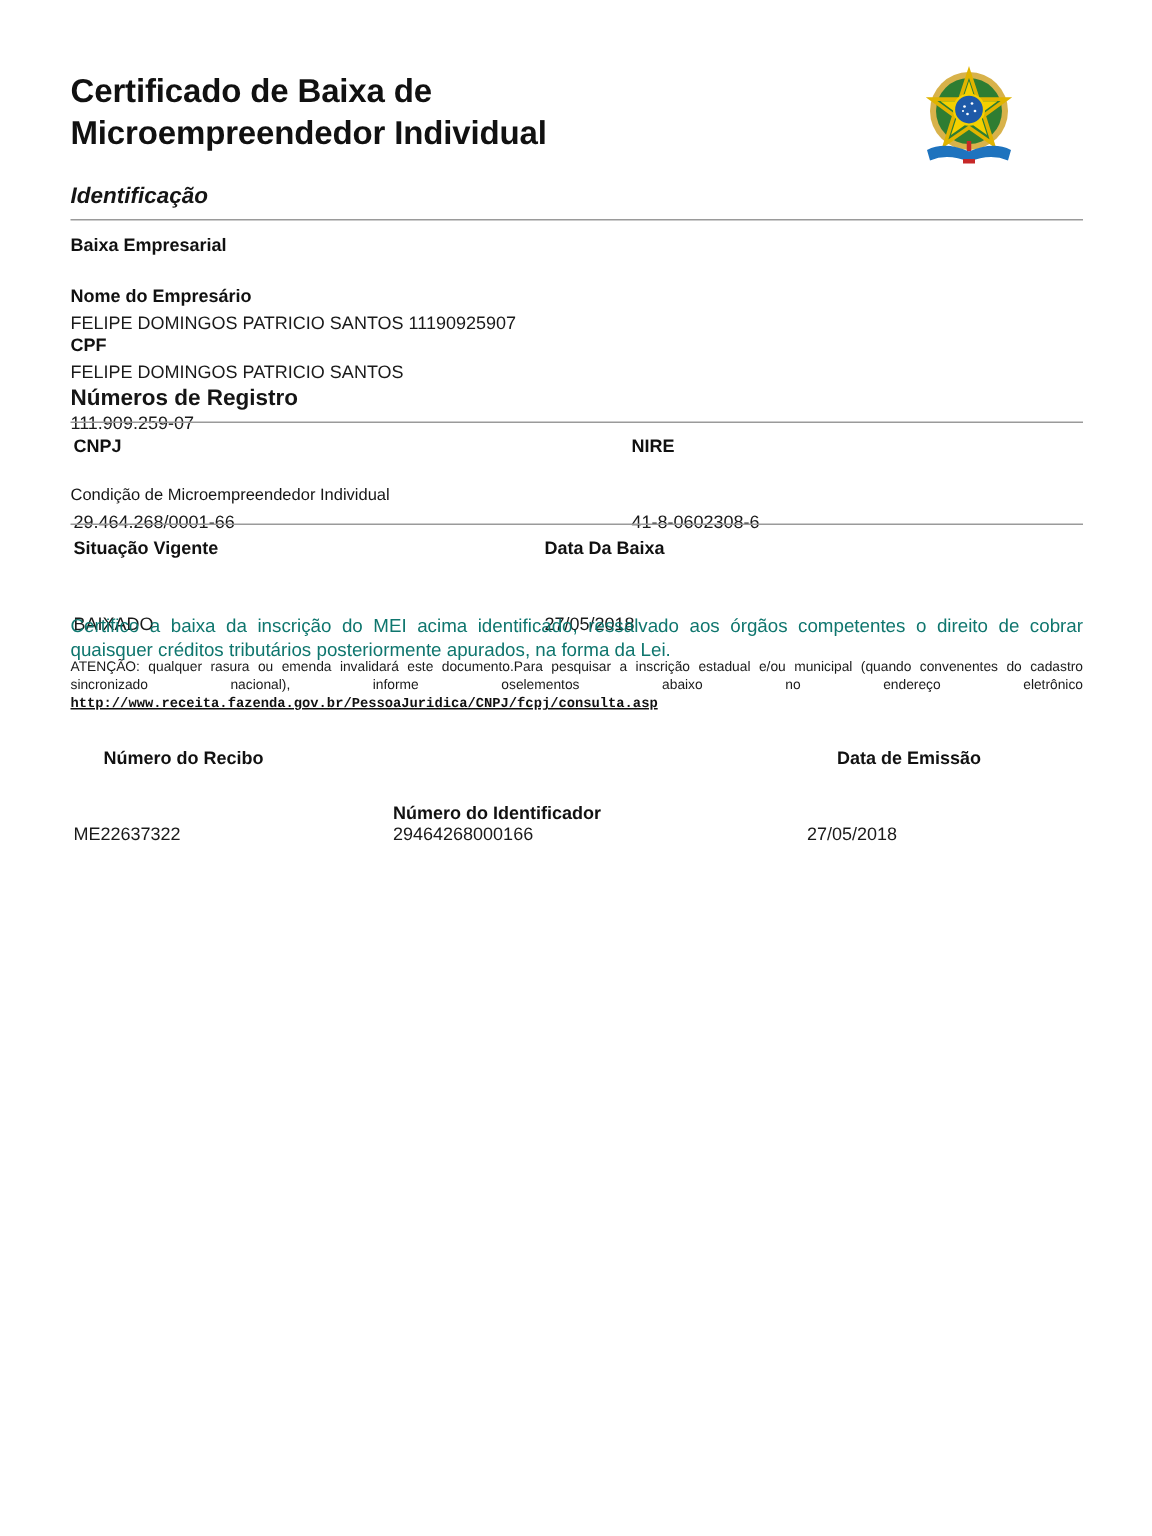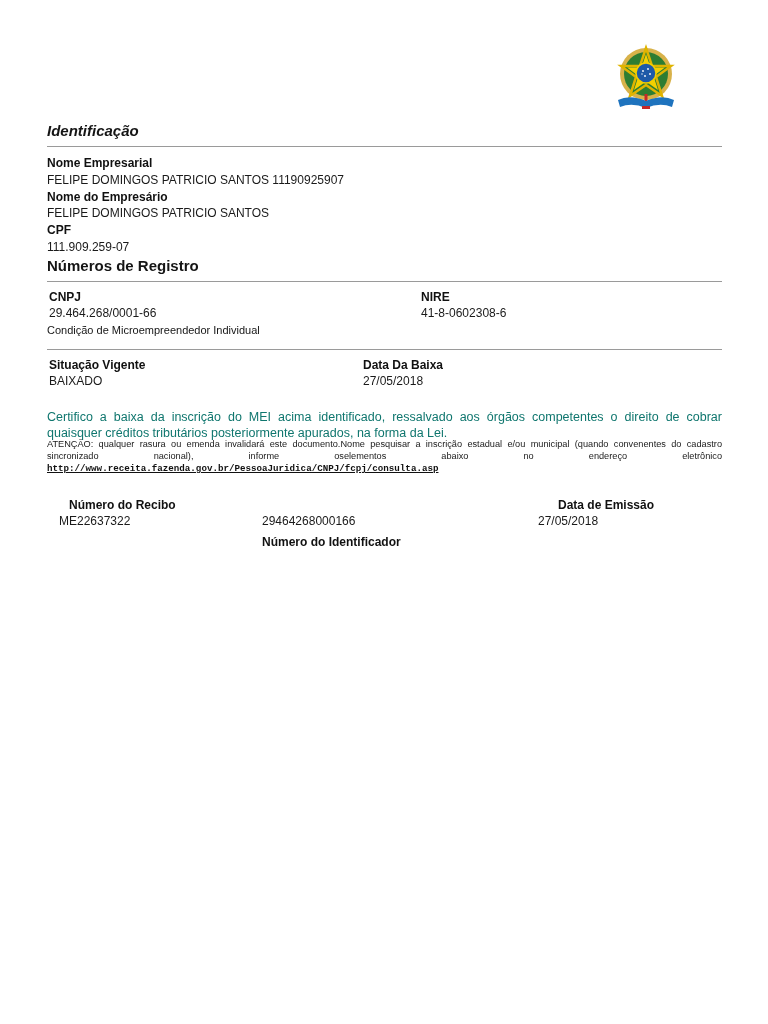--- a/index.html
+++ b/index.html
@@ -44,20 +44,21 @@
     .label {
       font-size: 12px;
       font-weight: bold;
       color: #111;
       line-height: 16px;
     }
     .value {
       font-size: 12px;
       color: #1a1a1a;
       line-height: 16px;
+      margin-top: 35px;
     }
     .para {
       left: 47px;
       width: 675px;
       font-size: 12.5px;
       line-height: 16px;
       text-align: justify;
       color: #0f766e;
     }
     .small {
@@ -78,20 +79,22 @@
       left: 614px;
       top: 44px;
       width: 64px;
       height: 70px;
     }
   </style>
 </head>
 <body>
 
 <div class="abs title">
+  <div>Certificado de Baixa de</div>
+  <div>Microempreendedor Individual</div>
 </div>
 
 <div class="abs emblem">
   <svg width="64" height="70" viewBox="0 0 64 70">
 
     <circle cx="32" cy="30" r="26" fill="#d8b24a"></circle>
     <circle cx="32" cy="30" r="22" fill="#2e7d32"></circle>
 
     <polygon points="32,4 38,22 57,22 42,33 48,52 32,41 16,52 22,33 7,22 26,22" fill="#2e7d32" stroke="#e0b400" stroke-width="2.5"></polygon>
     <polygon points="32,10 36.5,23.5 51,23.5 39.5,32 44,46 32,37.5 20,46 24.5,32 13,23.5 27.5,23.5" fill="#f4d000"></polygon>
@@ -106,21 +109,21 @@
     <rect x="30.5" y="50" width="3" height="7" fill="#c62828"></rect>
 
     <path d="M4,56 Q16,50 32,57 Q48,50 60,56 L58,63 Q46,58 32,64 Q18,58 6,63 Z" fill="#1e73be"></path>
     <rect x="28" y="62" width="8" height="3" fill="#c62828"></rect>
   </svg>
 </div>
 
 <div class="abs section-title" style="top:122px;font-style:italic;">Identificação</div>
 <div class="abs divider" style="top:146px;"></div>
 
-<div class="abs label" style="left:47px; top:155px;">Nome Empresarial</div>
+<div class="abs label" style="left:47px; top:155px;">Baixa Empresarial</div>
 <div class="abs value" style="left:47px; top:172px;">FELIPE DOMINGOS PATRICIO SANTOS 11190925907</div>
 <div class="abs label" style="left:47px; top:189px;">Nome do Empresário</div>
 <div class="abs value" style="left:47px; top:205px;">FELIPE DOMINGOS PATRICIO SANTOS</div>
 <div class="abs label" style="left:47px; top:222px;">CPF</div>
 <div class="abs value" style="left:47px; top:239px;text-align:center;">111.909.259-07</div>
 
 <div class="abs section-title" style="top:257px;">Números de Registro</div>
 <div class="abs divider" style="top:281px;"></div>
 
 <div class="abs label" style="left:49px; top:289px;">CNPJ</div>
@@ -132,21 +135,21 @@
 <div class="abs divider" style="top:349px;"></div>
 
 <div class="abs label" style="left:49px; top:357px;">Situação Vigente</div>
 <div class="abs value" style="left:49px; top:373px;">BAIXADO</div>
 <div class="abs label" style="left:363px; top:357px;">Data Da Baixa</div>
 <div class="abs value" style="left:363px; top:373px;">27/05/2018</div>
 
 <div class="abs para" style="top:409px;">Certifico a baixa da inscrição do MEI acima identificado, ressalvado aos órgãos competentes o direito de cobrar quaisquer créditos tributários posteriormente apurados, na forma da Lei.</div>
 
 <div class="abs small" style="top:438px;">
-  <span>ATENÇÃO: qualquer rasura ou emenda invalidará este documento.Nome pesquisar a inscrição estadual e/ou municipal (quando convenentes do cadastro sincronizado nacional), informe oselementos abaixo no endereço eletrônico </span><a>http://www.receita.fazenda.gov.br/PessoaJuridica/CNPJ/fcpj/consulta.asp</a>
+  <span>ATENÇÃO: qualquer rasura ou emenda invalidará este documento.Para pesquisar a inscrição estadual e/ou municipal (quando convenentes do cadastro sincronizado nacional), informe oselementos abaixo no endereço eletrônico </span><a>http://www.receita.fazenda.gov.br/PessoaJuridica/CNPJ/fcpj/consulta.asp</a>
 </div>
 
 <div class="abs label" style="left:49px; top:497px;margin-left:20px;">Número do Recibo</div>
-<div class="abs value" style="left:59px; top:513px;">ME22637322</div>
+<div class="abs value" style="left:49px; top:513px;">ME22637322</div>
 <div class="abs label" style="left:262px; top:514px;margin-top:20px;">Número do Identificador</div>
 <div class="abs value" style="left:262px; top:513px;">29464268000166</div>
 <div class="abs label" style="left:538px; top:497px;padding-left:20px;">Data de Emissão</div>
 <div class="abs value" style="left:538px; top:513px;">27/05/2018</div>
 
 </body></html>

